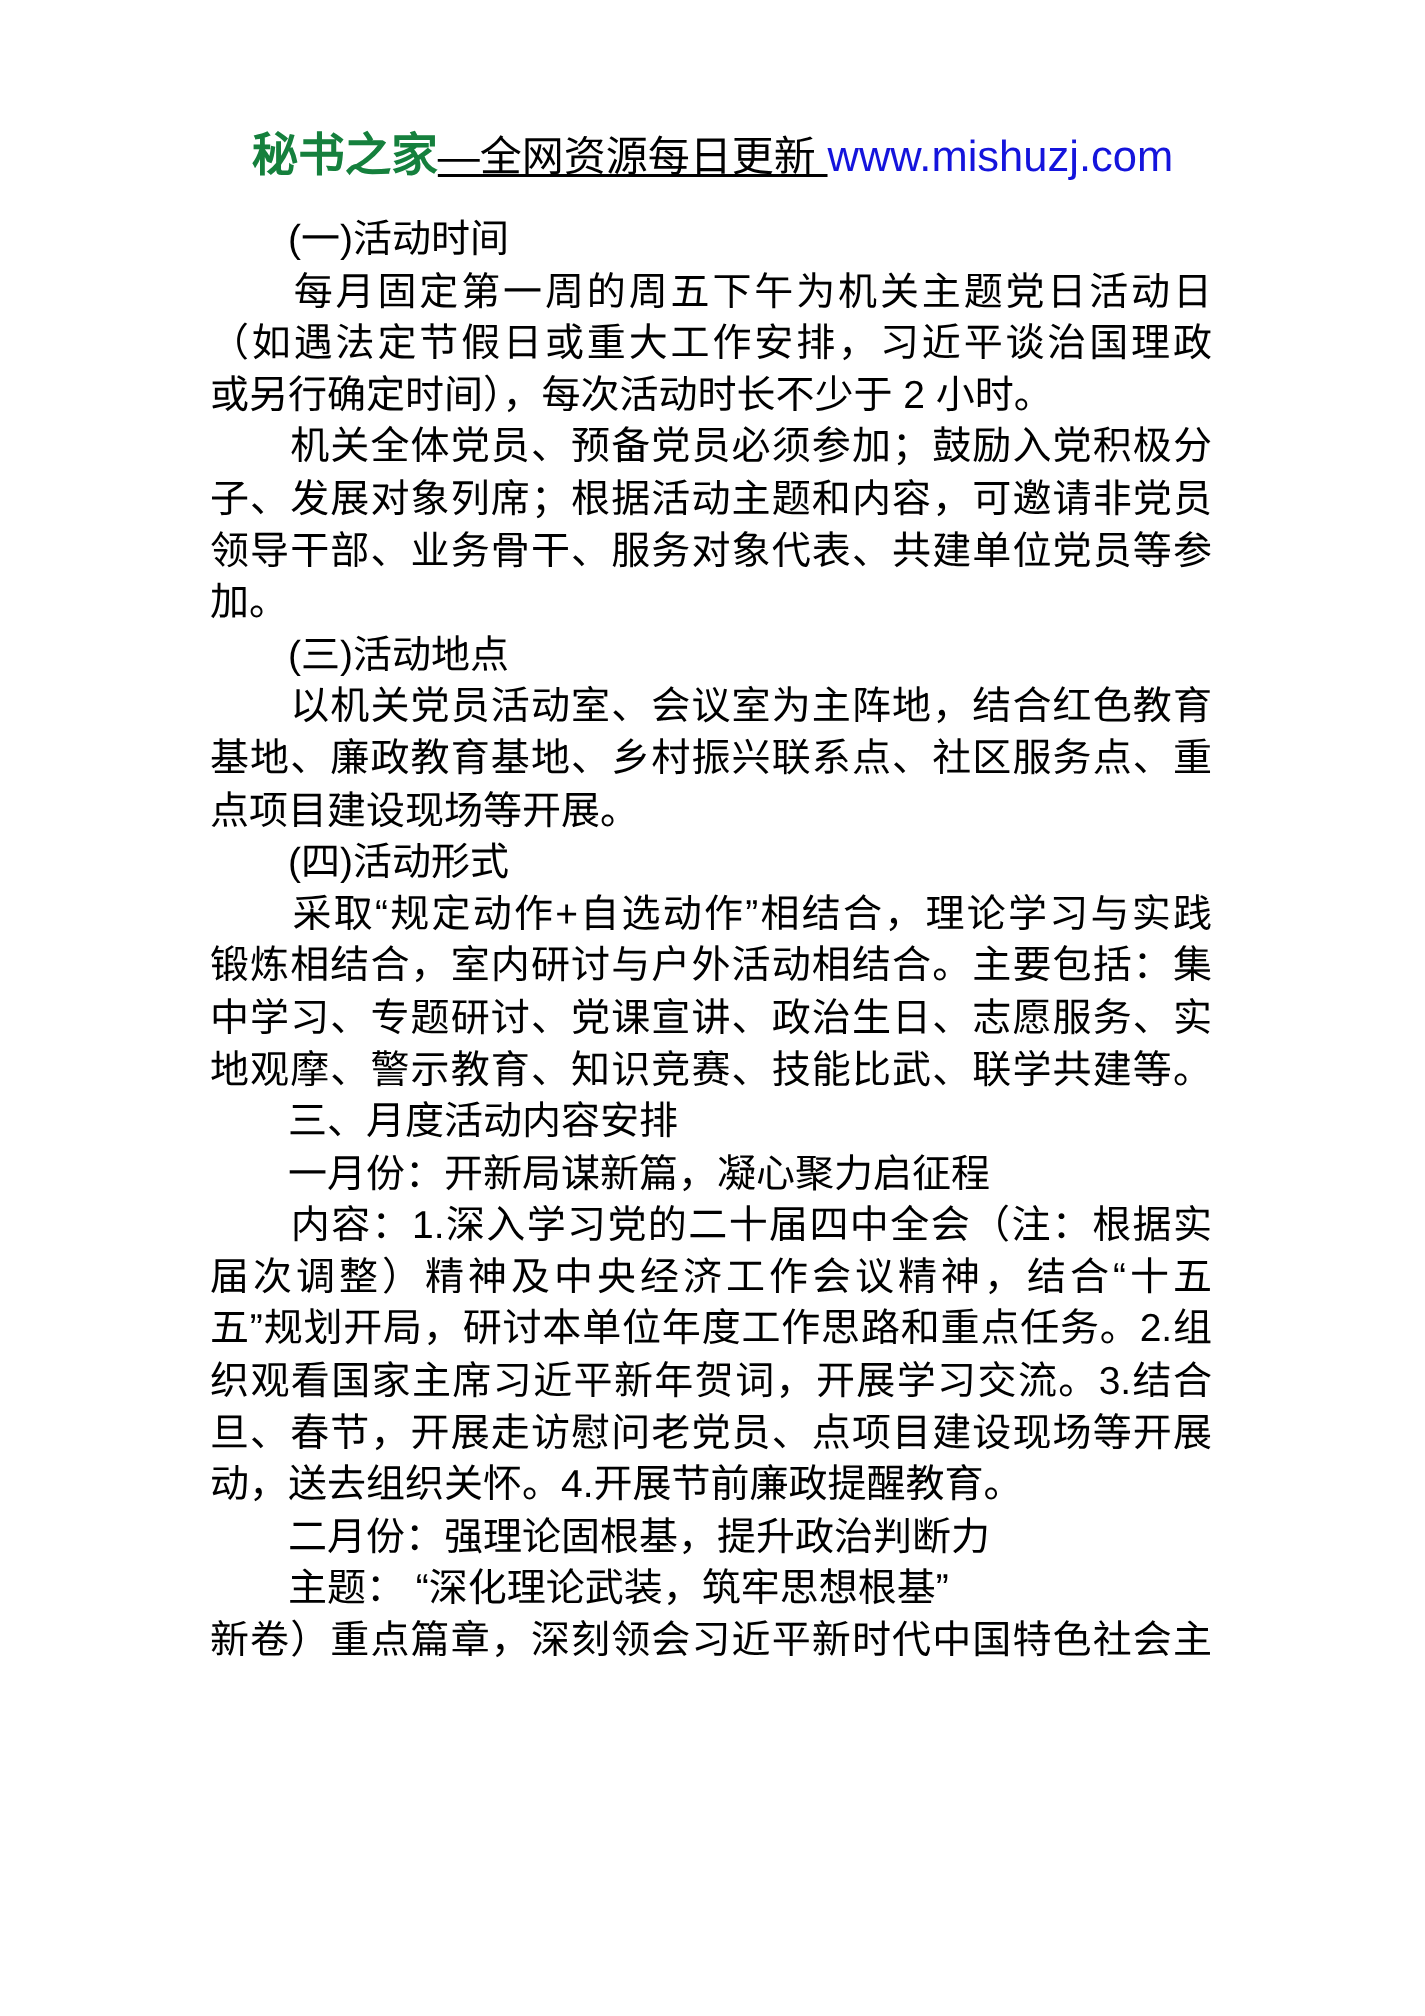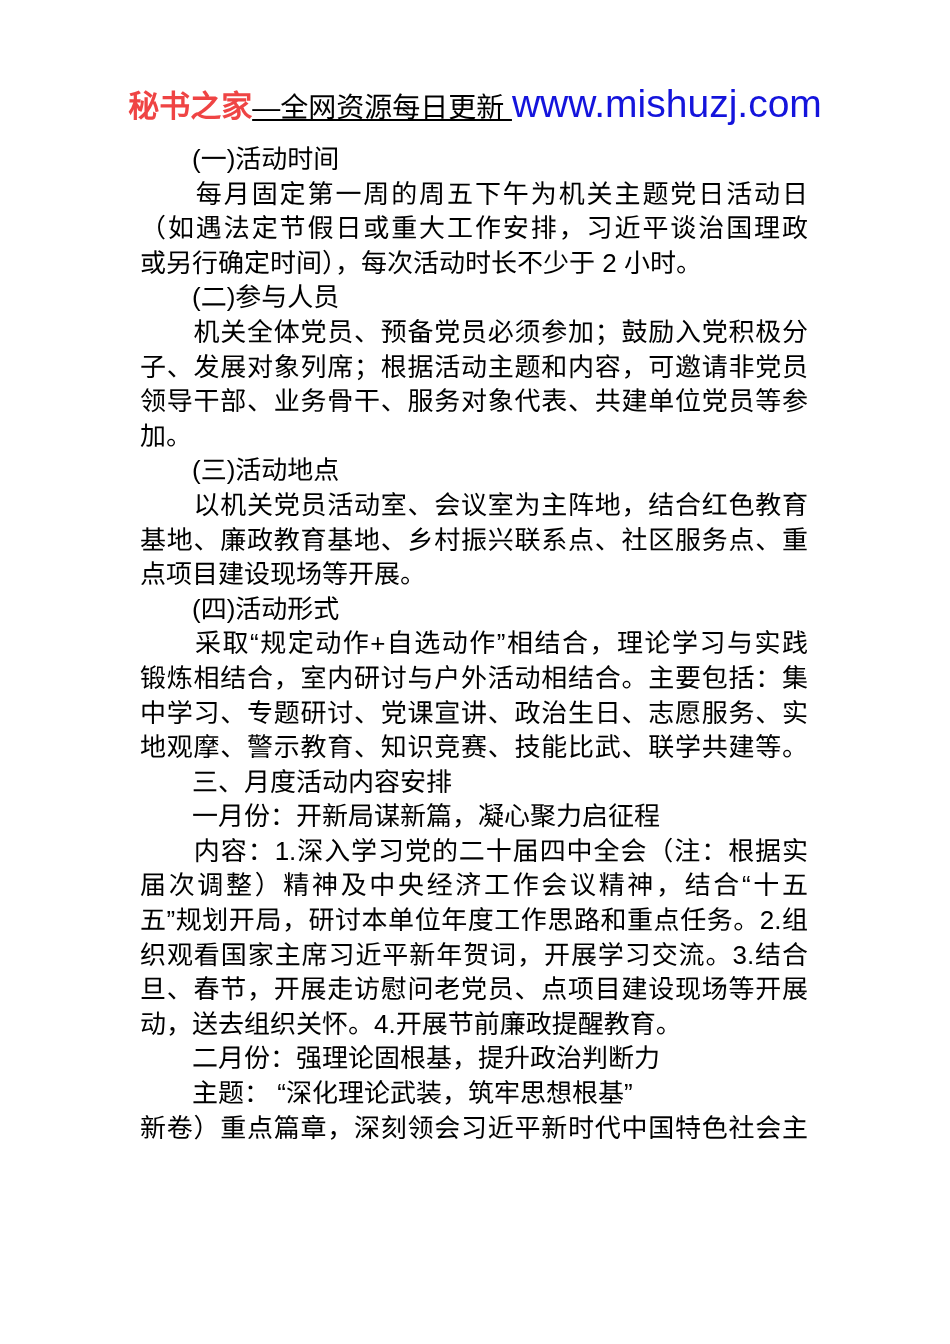--- a/index.html
+++ b/index.html
@@ -27,21 +27,21 @@
   }
   .site-header .brand {
     font-size: 31px;
     font-weight: bold;
   }
   .site-header .tagline {
     font-size: 28px;
     color: #000000;
   }
   .site-header .url {
-    font-size: 39px;
+    font-size: 29px;
     text-decoration: none;
     margin-top: 24px;
   }
   .doc-content {
     position: absolute;
     left: 140px;
     top: 142px;
     width: 668px;
     font-size: 26px;
     line-height: 34.6px;
@@ -57,29 +57,28 @@
     text-align: justify;
     text-align-last: justify;
   }
 </style>
 </head>
 <body>
 
 <div class="page">
 
   <div class="site-header">
-    <span class="brand" style="color: #ef4444; margin-top: 12px;">秘书之家</span><span class="tagline" style="color: rgb(0, 0, 0); text-decoration: underline;">—全网资源每日更新 </span><span class="url" style="color: rgb(20, 20, 220);">www.mishuzj.com</span>
+    <span class="brand" style="color: #15803d; margin-top: 12px;">秘书之家</span><span class="tagline" style="color: rgb(0, 0, 0); text-decoration: underline;">—全网资源每日更新 </span><span class="url" style="color: rgb(20, 20, 220);">www.mishuzj.com</span>
   </div>
 
   <div class="doc-content" id="doc-lines">
       <div class="line">　　(一)活动时间</div>
       <div class="line justify">　　每月固定第一周的周五下午为机关主题党日活动日</div>
       <div class="line justify">（如遇法定节假日或重大工作安排，习近平谈治国理政</div>
       <div class="line">或另行确定时间），每次活动时长不少于 2 小时。</div>
-      <div class="line">　　(二)参与人员</div>
       <div class="line justify">　　机关全体党员、预备党员必须参加；鼓励入党积极分</div>
       <div class="line justify">子、发展对象列席；根据活动主题和内容，可邀请非党员</div>
       <div class="line justify">领导干部、业务骨干、服务对象代表、共建单位党员等参</div>
       <div class="line">加。</div>
       <div class="line">　　(三)活动地点</div>
       <div class="line justify">　　以机关党员活动室、会议室为主阵地，结合红色教育</div>
       <div class="line justify">基地、廉政教育基地、乡村振兴联系点、社区服务点、重</div>
       <div class="line">点项目建设现场等开展。</div>
       <div class="line">　　(四)活动形式</div>
       <div class="line justify">　　采取“规定动作+自选动作”相结合，理论学习与实践</div>

